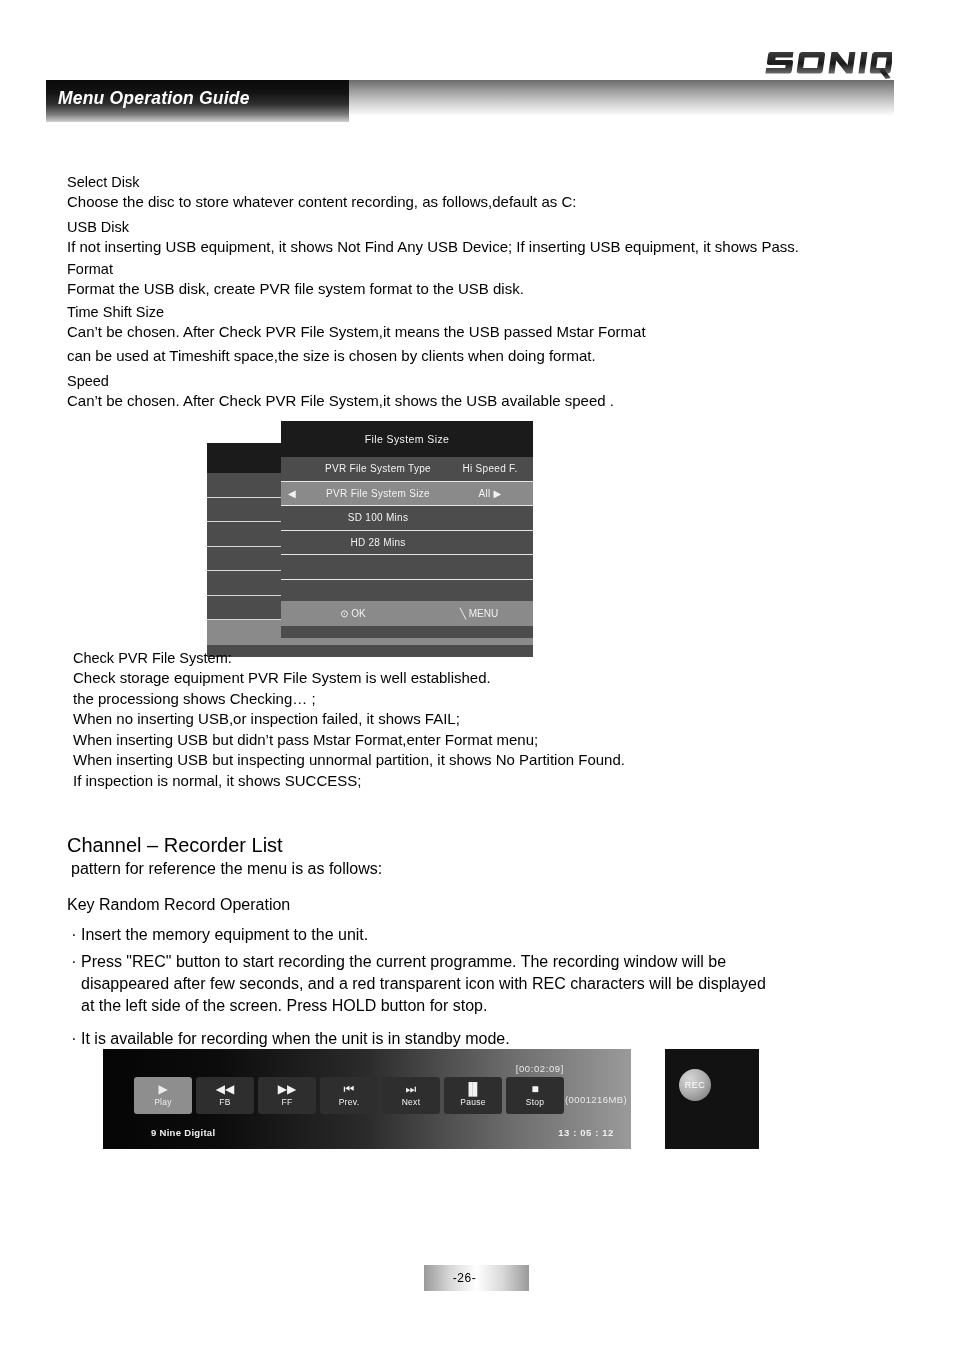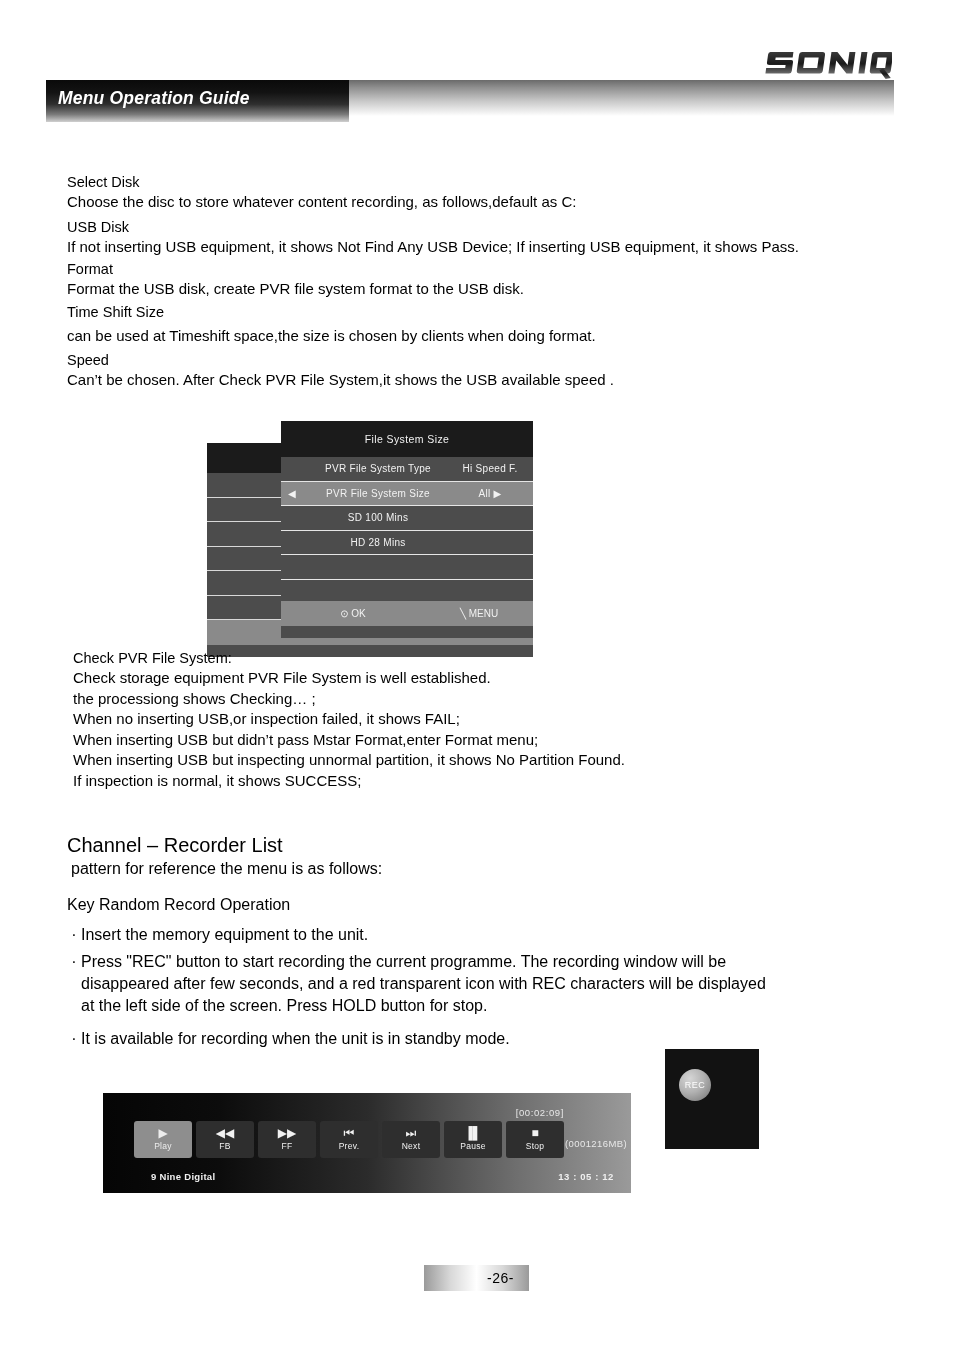--- a/index.html
+++ b/index.html
@@ -232,21 +232,20 @@
 
   
   .pb-wrap {
     position: absolute;
     left: 103px;
     top: 1049px;
     width: 528px;
     height: 100px;
     background: linear-gradient(to right, #050505 0%, #0c0c0c 22%, #2b2b2b 50%, #6e6e6e 78%, #9a9a9a 100%);
     overflow: hidden;
-    margin-top: 44px;
   }
   .pb-time {
     position: absolute;
     right: 67px;
     top: 14px;
     color: #e8e8e8;
     font-size: 9.5px;
     letter-spacing: 0.6px;
   }
   .pb-size {
@@ -342,24 +341,23 @@
     height: 26px;
     background: linear-gradient(to right, #9a9a9a 0%, #d8d8d8 25%, #ffffff 50%, #d8d8d8 75%, #9a9a9a 100%);
   }
   .page-foot-num {
     position: absolute;
     left: 0; top: 0;
     width: 81px; height: 26px;
     display: flex;
     align-items: center;
     justify-content: center;
-    font-size: 14px;
+    font-size: 12px;
     color: #000;
     letter-spacing: 0.5px;
-    margin-left: 36px;
   }
 </style>
 </head>
 <body>
 
 <div class="brand-logo">
   <svg viewBox="0 0 260 64" xmlns="http://www.w3.org/2000/svg" aria-label="SONIQ">
     <defs>
       <linearGradient id="lg" x1="0" y1="0" x2="0" y2="1">
         <stop offset="0%" stop-color="#3a3a3a"></stop>
@@ -395,20 +393,21 @@
   <div class="t-head">Select Disk</div>
   <div class="t-body">Choose the disc to store whatever content recording, as follows,default as C:</div>
   <div class="gap4"></div>
   <div class="t-head">USB Disk</div>
   <div class="t-body">If not inserting USB equipment, it shows Not Find Any USB Device; If inserting USB equipment, it shows Pass.</div>
   <div class="gap2"></div>
   <div class="t-head">Format</div>
   <div class="t-body">Format the USB disk, create PVR file system format to the USB disk.</div>
   <div class="gap2"></div>
   <div class="t-head">Time Shift Size</div>
+  <div class="t-body">Can’t be chosen. After Check PVR File System,it means the USB passed Mstar Format</div>
   <div class="gap4"></div>
   <div class="t-body">can be used at Timeshift space,the size is chosen by clients when doing format.</div>
   <div class="gap4"></div>
   <div class="t-head">Speed</div>
   <div class="t-body">Can’t be chosen. After Check PVR File System,it shows the USB available speed .</div>
 </div>
 
 <div class="osd-wrap">
 
   <div class="osd-bg">

